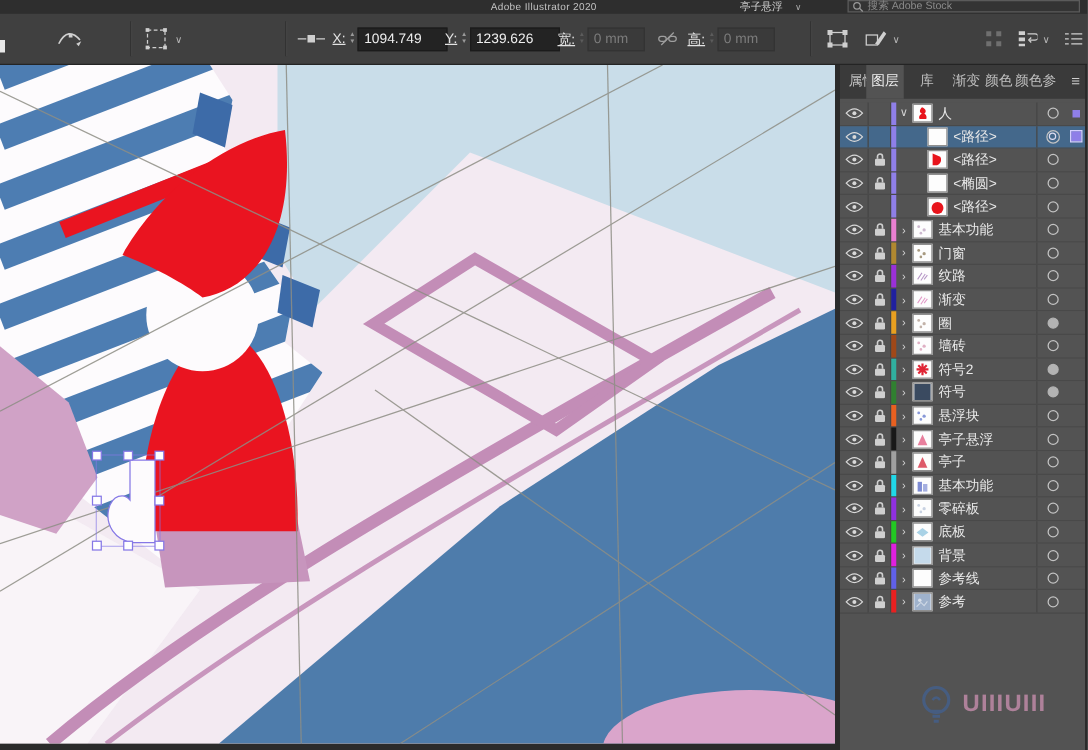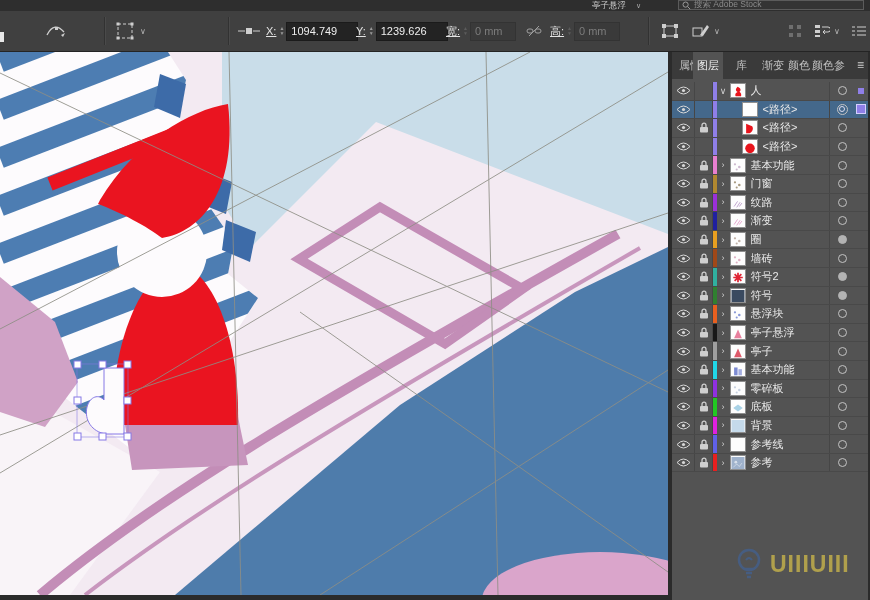--- a/index.html
+++ b/index.html
@@ -47,28 +47,29 @@
   .lname{color:#e9e9e9;font-size:11px;margin-left:5px;white-space:nowrap;overflow:hidden;flex:1 1 auto;}
   .targetcell{width:24px;flex:0 0 24px;height:100%;border-left:1px solid #464646;display:flex;align-items:center;justify-content:center;}
   .tgt{width:7px;height:7px;border:1px solid #c3c3c3;border-radius:50%;}
   .tgt.filled{background:#b3b3b3;border-color:#b3b3b3;}
   .tgt.double{width:9px;height:9px;position:relative;}
   .tgt.double:after{content:"";position:absolute;left:1.5px;top:1.5px;width:4px;height:4px;border:1px solid #dcdcf0;border-radius:50%;}
   .sqcell{width:14px;flex:0 0 14px;display:flex;align-items:center;justify-content:center;}
   .sq{width:6px;height:6px;background:var(--c-layerpurple,#8f7fe8);}
   .sq.large{width:8px;height:8px;outline:1px solid #d6cfff;}
   #watermark{position:absolute;left:62px;top:495px;display:flex;align-items:center;opacity:.55;pointer-events:none;}
-  #watermark .wm-text{color:#fde047;font-size:23px;font-weight:bold;letter-spacing:1px;margin-left:6px;}
+  #watermark .wm-text{color:#f9a8d4;font-size:19px;font-weight:bold;letter-spacing:1px;margin-left:6px;}
 </style>
 </head>
 <body>
 
 <div id="app">
 
   <div id="titlebar">
+    <div id="app-title">Adobe Illustrator 2020</div>
     <div id="workspace-btn">
       <span>亭子悬浮</span><span class="chev">∨</span>
     </div>
     <div id="searchbox">
       <svg width="9" height="9" viewBox="0 0 9 9" style="margin-left:3px">
           <circle cx="3.6" cy="3.6" r="2.6" fill="none" stroke="#9a9a9a"></circle>
           <line x1="5.6" y1="5.6" x2="8.2" y2="8.2" stroke="#9a9a9a"></line>
         </svg>
       <span class="ph">搜索 Adobe Stock</span>
     </div>
@@ -357,20 +358,42 @@
           </div>
           <div class="sqcell"></div>
         </div>
         <div class="row">
           <div class="eyecell">
             <svg width="15" height="9" viewBox="0 0 15 9">
               <path d="M1 4.5 Q7.5 -2.5 14 4.5 Q7.5 11.5 1 4.5 Z" fill="none" stroke="#d8d8d8"></path>
               <circle cx="7.5" cy="4.5" r="1.6" fill="#d8d8d8"></circle>
             </svg>
           </div>
+          <div class="lockcell">
+            <svg width="10" height="11" viewBox="0 0 10 11">
+              <rect x="1" y="5" width="8" height="5.5" rx="1" fill="#cfcfcf"></rect>
+              <path d="M3 5 V3.2 a2 2 0 0 1 4 0 V5" fill="none" stroke="#cfcfcf" stroke-width="1.3"></path>
+            </svg>
+          </div>
+          <div class="colorbar" style="background: rgb(143, 127, 232);"></div>
+          <div class="chev"></div>
+          <div class="thumb indent"><svg width="14" height="13" viewBox="0 0 15 15"></svg></div>
+          <span class="lname">&lt;椭圆&gt;</span>
+          <div class="targetcell">
+            <div class="tgt"></div>
+          </div>
+          <div class="sqcell"></div>
+        </div>
+        <div class="row">
+          <div class="eyecell">
+            <svg width="15" height="9" viewBox="0 0 15 9">
+              <path d="M1 4.5 Q7.5 -2.5 14 4.5 Q7.5 11.5 1 4.5 Z" fill="none" stroke="#d8d8d8"></path>
+              <circle cx="7.5" cy="4.5" r="1.6" fill="#d8d8d8"></circle>
+            </svg>
+          </div>
           <div class="lockcell"></div>
           <div class="colorbar" style="background: rgb(143, 127, 232);"></div>
           <div class="chev"></div>
           <div class="thumb indent"><svg width="14" height="13" viewBox="0 0 15 15">
               <circle cx="7.5" cy="8.5" r="5.5" fill="#e8141c"></circle>
             </svg></div>
           <span class="lname">&lt;路径&gt;</span>
           <div class="targetcell">
             <div class="tgt"></div>
           </div>

